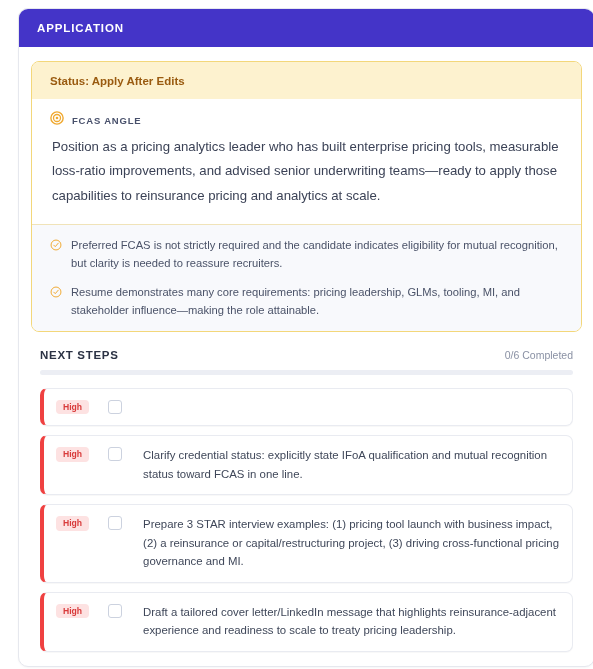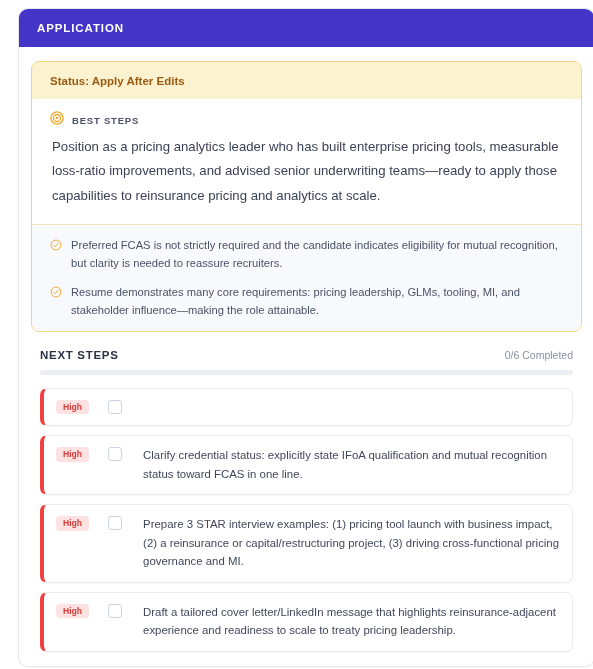--- a/index.html
+++ b/index.html
@@ -234,21 +234,21 @@
 
         <div class="angle-block">
           <div class="angle-head">
             <span class="icon-target">
               <svg width="14" height="14" viewBox="0 0 16 16">
                 <circle cx="8" cy="8" r="7" fill="none" stroke="#f0a930" stroke-width="1.6"></circle>
                 <circle cx="8" cy="8" r="4" fill="none" stroke="#f0a930" stroke-width="1.5"></circle>
                 <circle cx="8" cy="8" r="1.5" fill="#f0a930"></circle>
               </svg>
             </span>
-            <span class="angle-label">BEST STEPS</span>
+            <span class="angle-label">FCAS ANGLE</span>
           </div>
           <div class="angle-text">Position as a pricing analytics leader who has built enterprise pricing tools, measurable loss-ratio improvements, and advised senior underwriting teams—ready to apply those capabilities to reinsurance pricing and analytics at scale.</div>
         </div>
 
         <div class="notes">
 
           <div class="note-row">
             <span class="icon-circle-check">
               <svg width="12" height="12" viewBox="0 0 16 16">
                 <circle cx="8" cy="8" r="6.6" fill="none" stroke="#f0a930" stroke-width="1.3"></circle>

